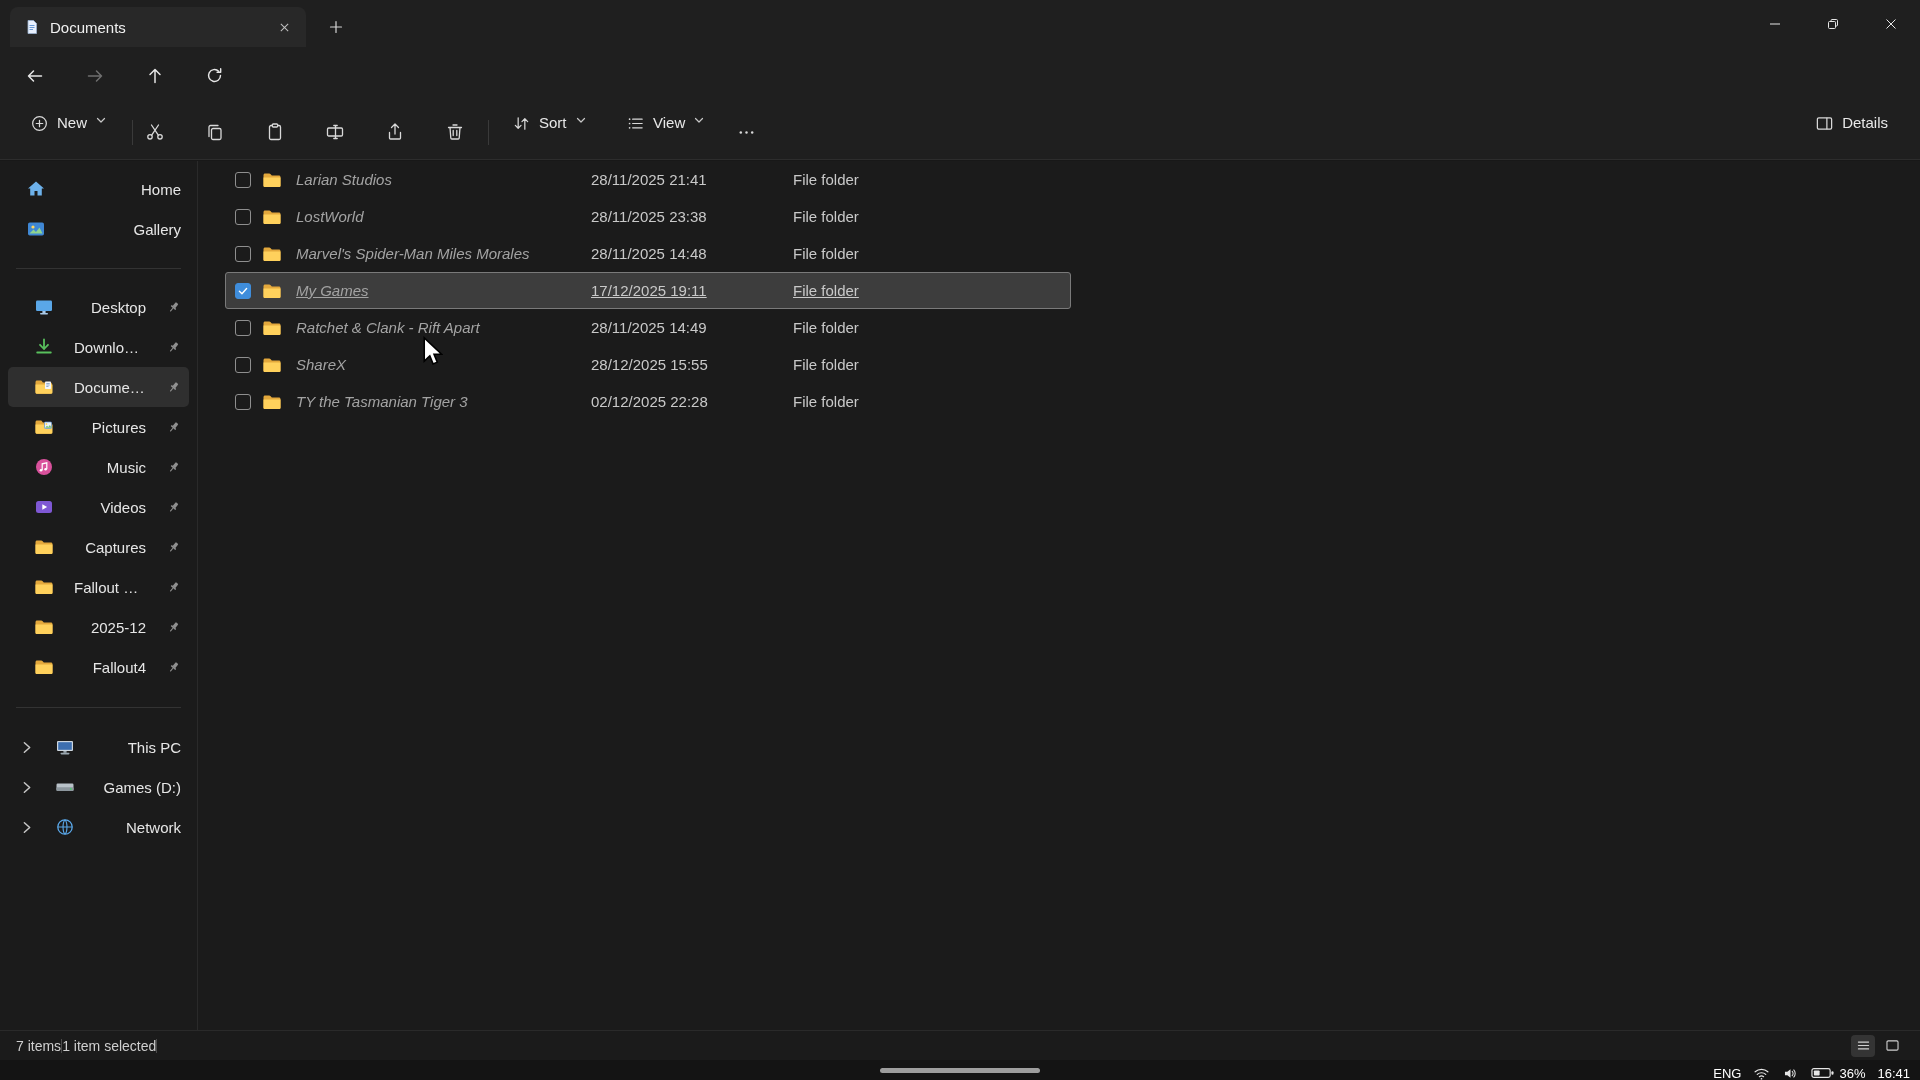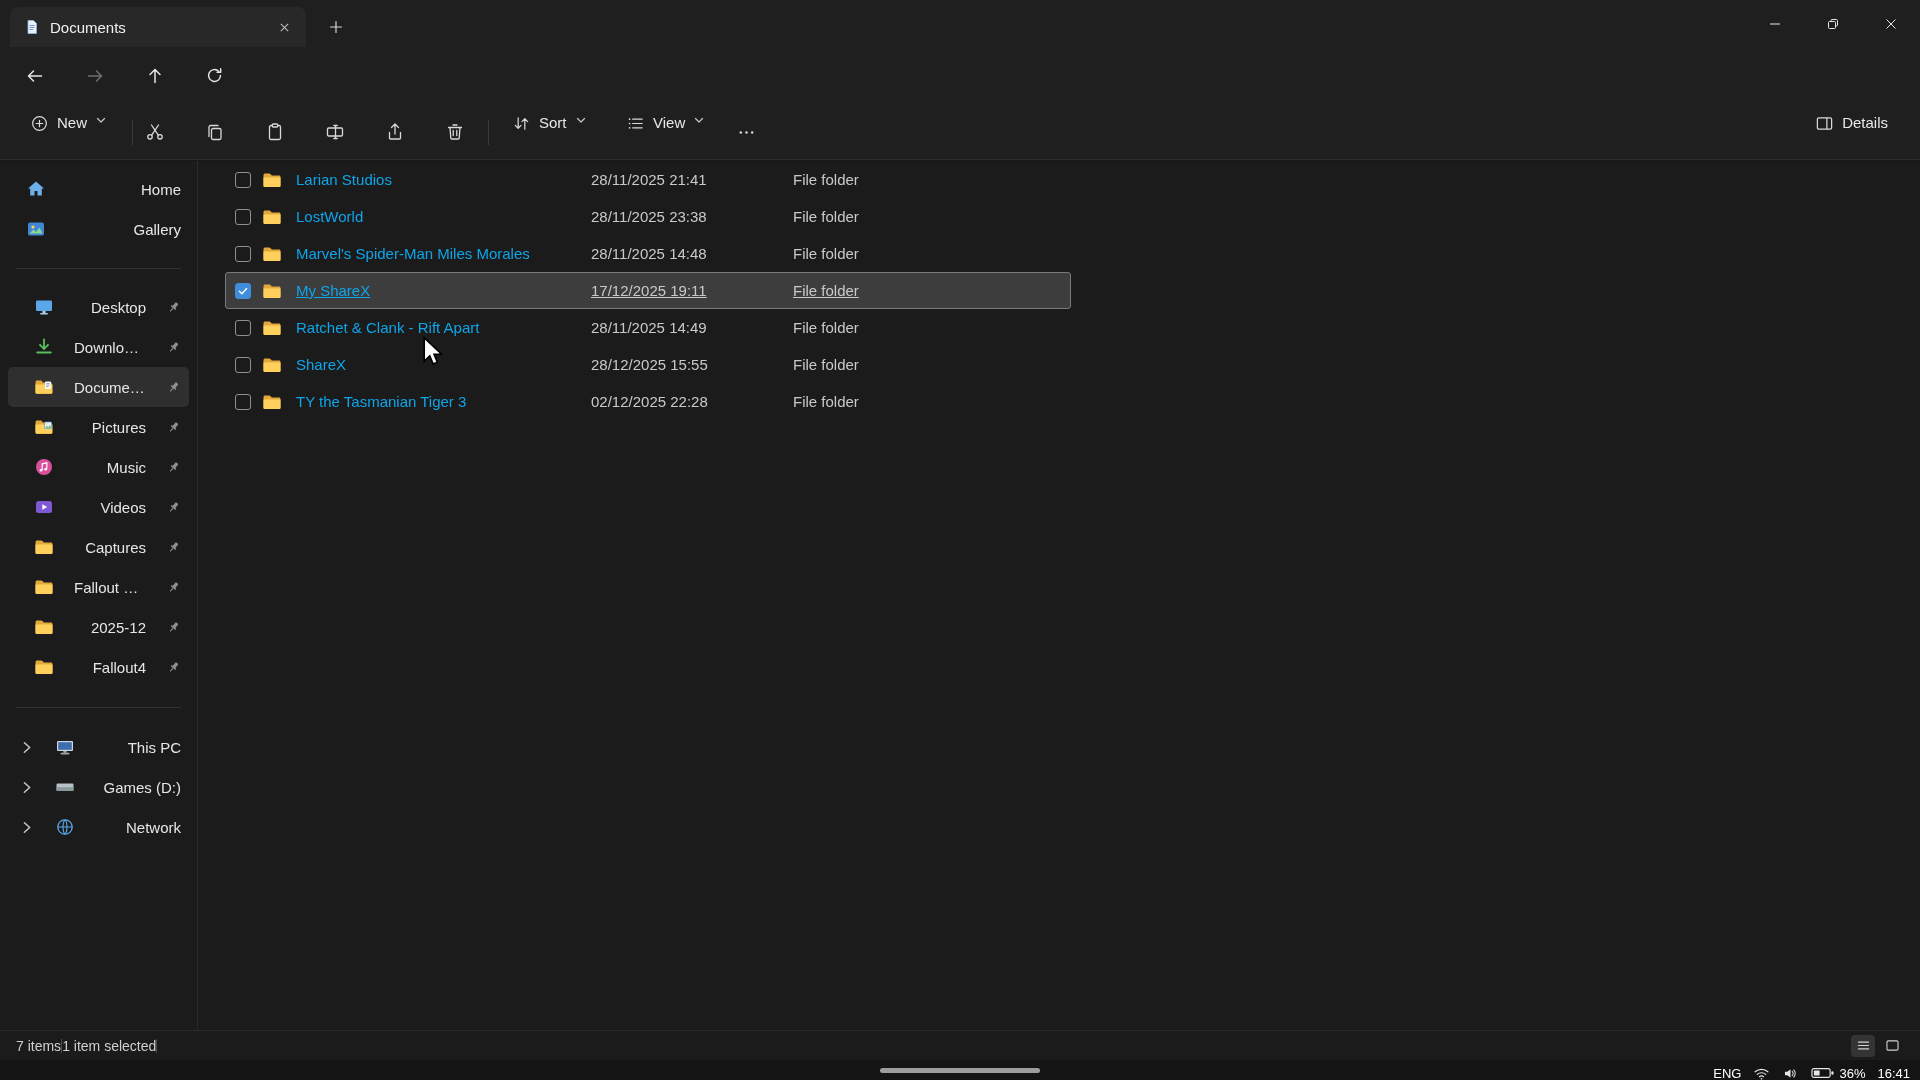--- a/index.html
+++ b/index.html
@@ -58,21 +58,21 @@
   .hcell{height:22px;display:flex;align-items:center;padding-left:6px;border-right:1px solid #3c3c3c;}
   .hcell.first{padding-left:4px;}
   .hcb{display:flex;align-items:center;justify-content:center;border-right:none;}
   .sort-caret{position:absolute;left:176px;top:0;}
   .rows{margin-left:26px;width:846px;}
   .frow{display:grid;grid-template-columns:36px 26px 297px 202px 170px 113px;align-items:center;
      height:37px;border:1px solid transparent;border-radius:3px;font-size:15px;}
   .frow.selected{background:#3d3d3d;border-color:#7a7a7a;}
   .frow.selected .cell{text-decoration:underline;}
   .cell{white-space:nowrap;overflow:hidden;text-overflow:ellipsis;padding-left:6px;}
-  .cell.name{color:#0ea5e9;padding-left:8px;}
+  .cell.name{color:#a3a3a3;padding-left:8px;font-style:italic;}
   .cell.date,.cell.type,.cell.size{color:#c9c9c9;}
   .cbx{width:16px;height:16px;border:1px solid #8f8f8f;border-radius:3px;margin-left:9px;
      display:flex;align-items:center;justify-content:center;background:transparent;}
   .cbx.checked{background:var(--accent,#3f8ddb);border-color:var(--accent,#3f8ddb);}
   .cbx.header{margin-left:9px;}
 
   
   .statusbar{position:absolute;left:0;right:0;bottom:20px;height:30px;background:#1b1b1b;
      border-top:1px solid #2a2a2a;display:flex;align-items:center;padding:0 16px;font-size:14px;color:#cfcfcf;gap:0;}
   .st-div{width:1px;height:14px;background:#4a4a4a;}
@@ -604,21 +604,21 @@
               <svg viewBox="0 0 16 16" width="12" height="12">
                 <path d="M3.2 8.4 6.6 11.6 12.8 4.6" fill="none" stroke="#fff" stroke-width="1.8" stroke-linecap="round" stroke-linejoin="round"></path>
               </svg>
             </span>
             <span class="icn">
               <svg viewBox="0 0 20 20" width="20" height="20">
                 <path fill="#e3a83c" d="M1.5 5.2c0-.9.7-1.6 1.6-1.6h4.2c.4 0 .8.2 1.1.5l1.4 1.4h7.1c.9 0 1.6.7 1.6 1.6v8.3c0 .9-.7 1.6-1.6 1.6H3.1c-.9 0-1.6-.7-1.6-1.6z"></path>
                 <path fill="#ffd15c" d="M1.5 7.6h17v7.8c0 .9-.7 1.6-1.6 1.6H3.1c-.9 0-1.6-.7-1.6-1.6z"></path>
               </svg>
             </span>
-            <span class="cell name">My ShareX</span>
+            <span class="cell name">My Games</span>
             <span class="cell date">17/12/2025 19:11</span>
             <span class="cell type">File folder</span>
             <span class="cell size"></span>
           </div>
           <div class="frow">
             <span class="cbx"></span>
             <span class="icn">
               <svg viewBox="0 0 20 20" width="20" height="20">
                 <path fill="#e3a83c" d="M1.5 5.2c0-.9.7-1.6 1.6-1.6h4.2c.4 0 .8.2 1.1.5l1.4 1.4h7.1c.9 0 1.6.7 1.6 1.6v8.3c0 .9-.7 1.6-1.6 1.6H3.1c-.9 0-1.6-.7-1.6-1.6z"></path>
                 <path fill="#ffd15c" d="M1.5 7.6h17v7.8c0 .9-.7 1.6-1.6 1.6H3.1c-.9 0-1.6-.7-1.6-1.6z"></path>

